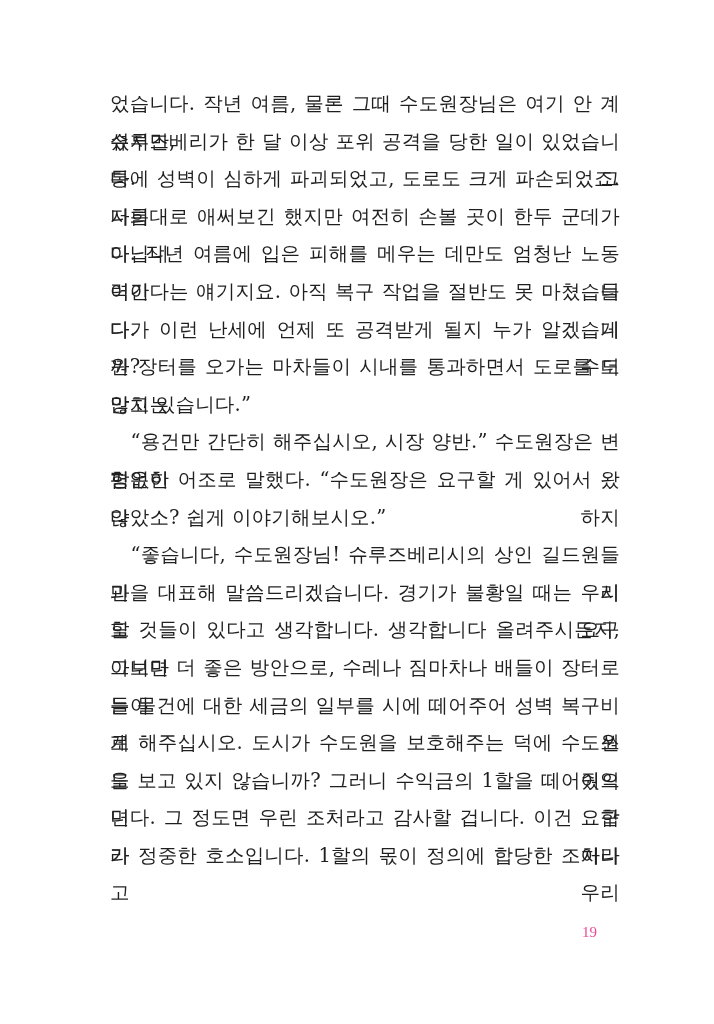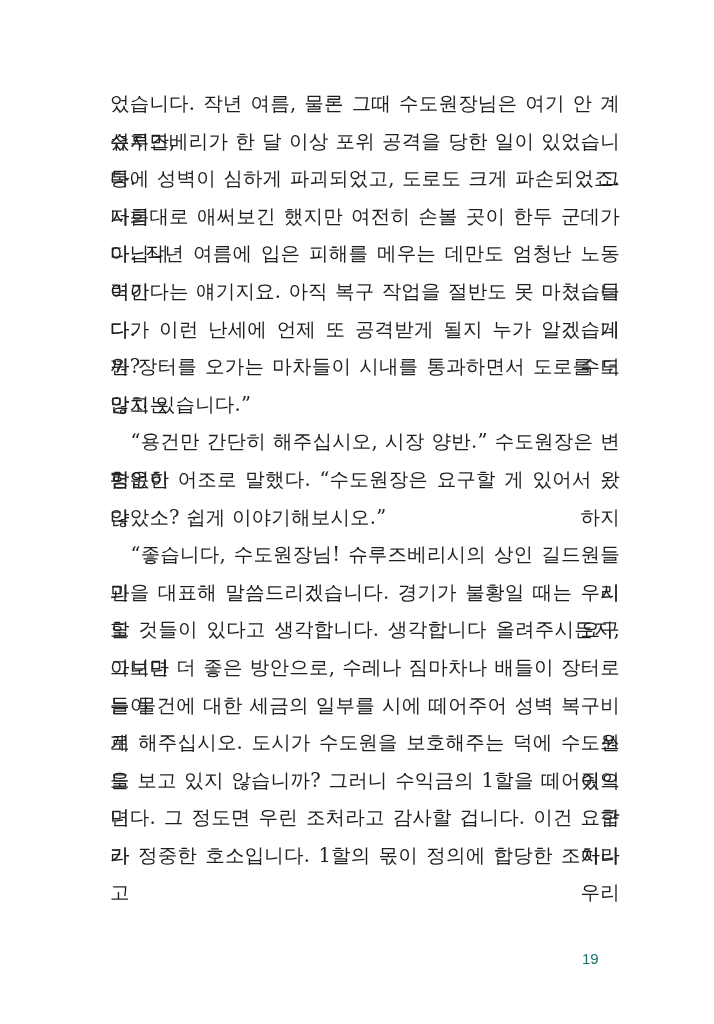--- a/index.html
+++ b/index.html
@@ -35,26 +35,26 @@
   .text-line.short {
     text-align: left;
     text-align-last: left;
   }
   .text-line.indent {
     text-indent: 1.05em;
   }
   .page-number {
     position: absolute;
     left: 582px;
-    top: 950px;
+    top: 924px;
     width: 36px;
     text-align: left;
-    font-family: Liberation Sans, sans-serif;
+    font-family: Liberation Serif, serif;
     font-size: 15px;
-    color: #0f766e;
+    color: #ec4899;
   }
 </style>
 </head>
 <body>
 
 <div class="book-page">
 
   <div class="text-block">
 
     <div>

